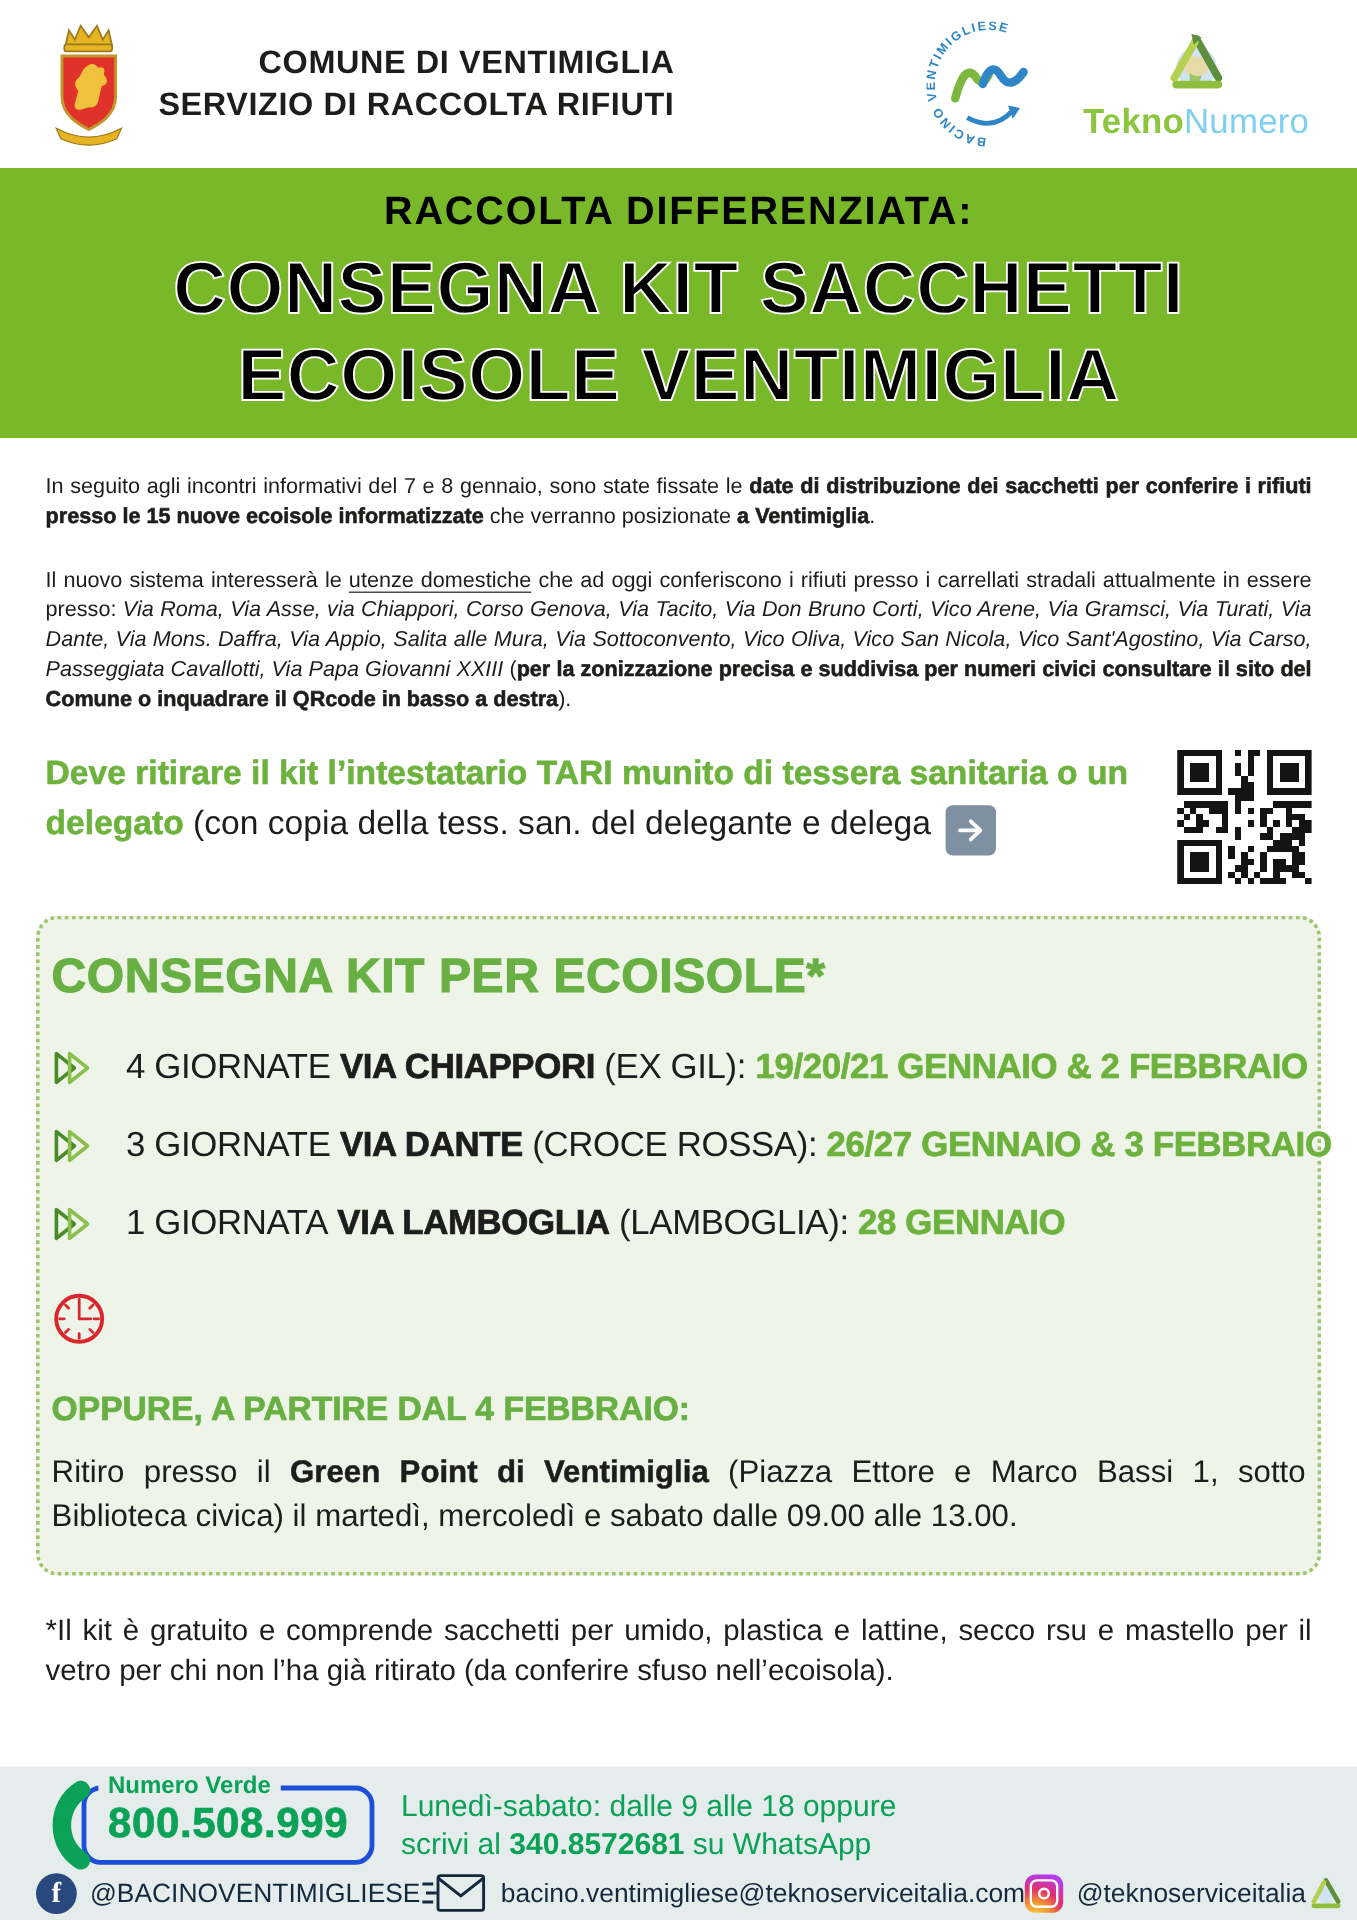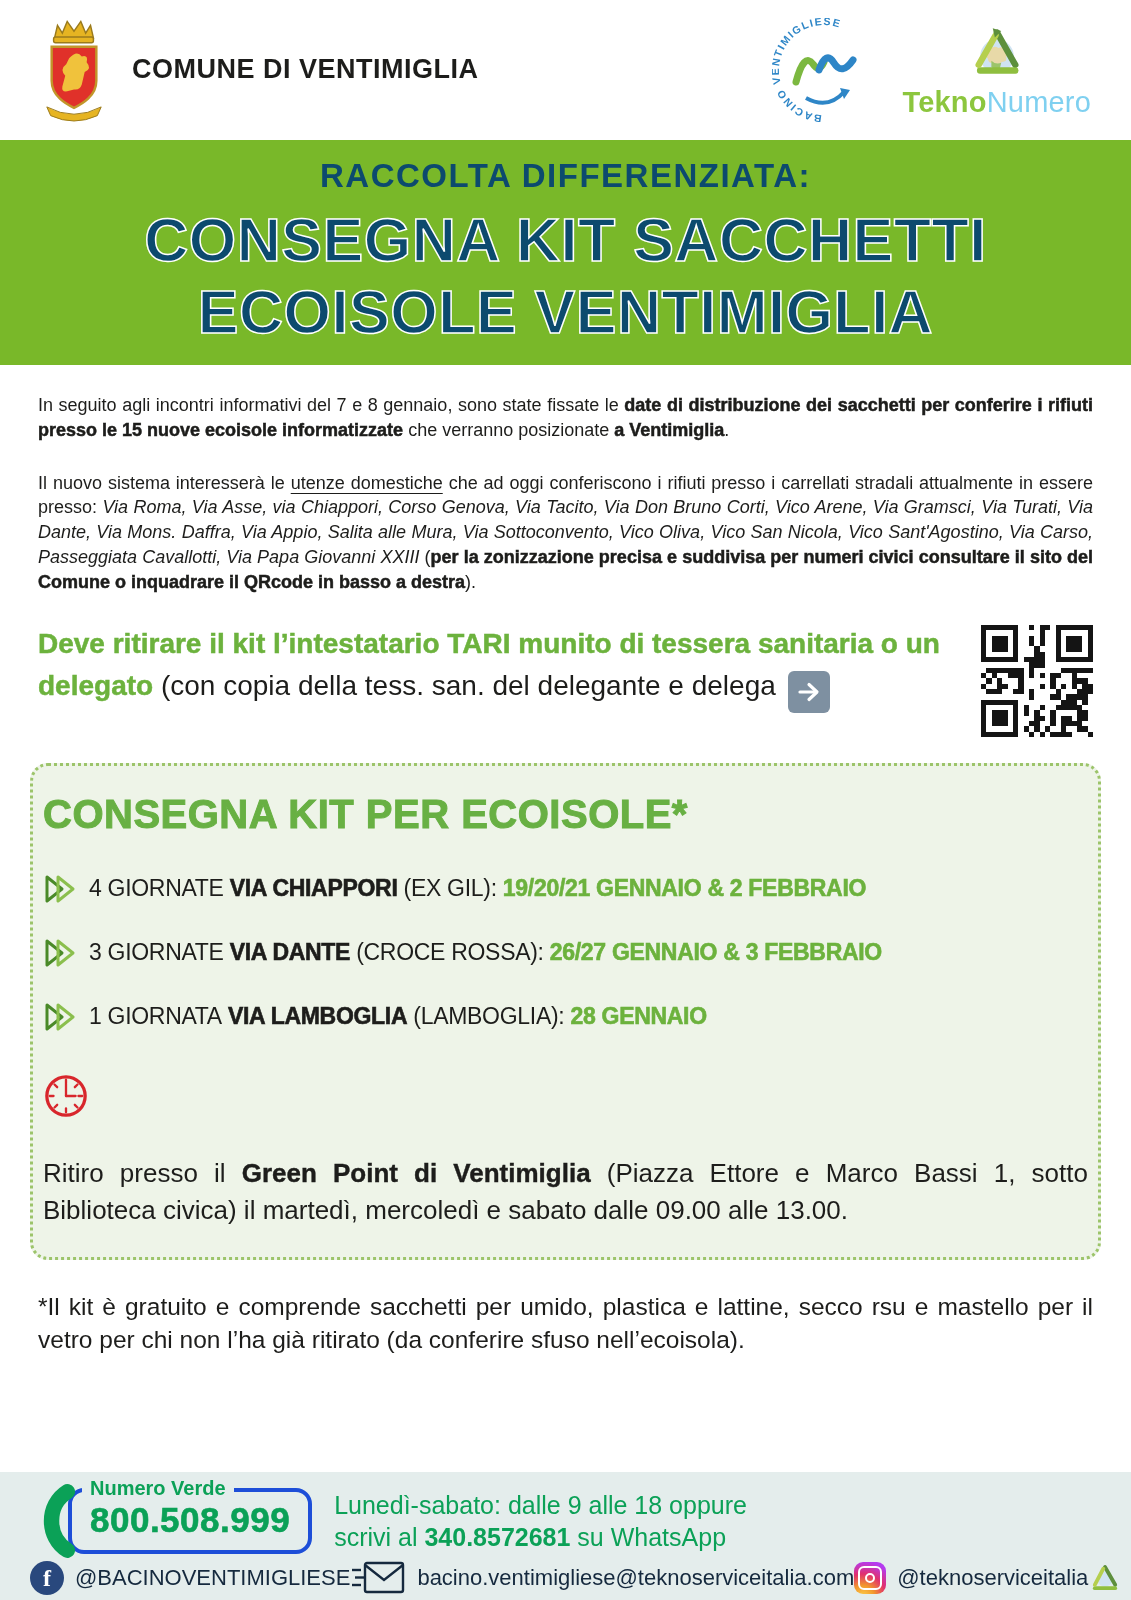--- a/index.html
+++ b/index.html
@@ -12,42 +12,42 @@
   .org-text{font-size:27px;font-weight:700;line-height:1.3;letter-spacing:.5px;color:#1d1d1b;text-align:right;}
   .header-right{display:flex;align-items:center;gap:26px;}
   .bacino-logo{width:104px;height:104px;}
   .tekno-logo{display:flex;flex-direction:column;align-items:center;gap:2px;}
   .tekno-globe{width:72px;height:62px;}
   .tekno-word{font-size:29px;font-weight:700;letter-spacing:.2px;line-height:1;}
   .tekno-word .t1{color:#8cc63e;font-weight:700;}
   .tekno-word .t2{color:#7fd0f0;font-weight:400;}
 
   
-  .banner{height:225px;background:#79b829;color:#0c4a6e;display:flex;flex-direction:column;align-items:center;justify-content:center;text-align:center;}
+  .banner{height:225px;background:#79b829;color:#000000;display:flex;flex-direction:column;align-items:center;justify-content:center;text-align:center;}
   .banner-kicker{font-size:33px;font-weight:700;letter-spacing:1.5px;margin-bottom:10px;}
   .banner-title{font-size:61px;font-weight:800;line-height:1.18;letter-spacing:.5px;-webkit-text-stroke:1.5px #fff;}
 
   
   .content{padding:28px 38px 0;box-sizing:border-box;}
   .para{font-size:18px;line-height:1.38;text-align:justify;margin:0 0 28px;}
   .para b,.para strong{font-weight:800;-webkit-text-stroke:.5px currentColor;}
   .ul{text-decoration:underline;text-underline-offset:4px;}
   .it{font-style:italic;}
 
   .pickup{display:flex;align-items:flex-start;gap:20px;margin:4px 0 26px;}
   .pickup-text{font-size:28px;line-height:1.5;flex:1;}
   .green-bold{color:#6cb23d;font-weight:800;-webkit-text-stroke:.5px #6cb23d;}
   .arrow-chip{display:inline-flex;width:42px;height:42px;background:#7e90a1;border-radius:6px;align-items:center;justify-content:center;vertical-align:-10px;margin-left:12px;}
   .qr{line-height:0;}
   .qr-top{width:112px;height:112px;color:#141414;flex:0 0 auto;margin-top:2px;}
 
   
   .kit-box{margin:2px 30px 0;background:#eef4e8;border:3px dotted #9cc46a;border-radius:18px;padding:24px 10px 28px;box-sizing:border-box;}
   .kit-title{color:#68b043;font-size:40px;font-weight:800;letter-spacing:.5px;margin:2px 0 36px;-webkit-text-stroke:1px #68b043;}
-  .kit-row{display:flex;align-items:center;gap:4px;margin-bottom:32px;font-size:23px;white-space:nowrap;letter-spacing:-.3px;}
+  .kit-row{display:flex;align-items:flex-end;gap:20px;margin-bottom:32px;font-size:29px;white-space:nowrap;letter-spacing:-.3px;}
   .kit-row .chev{width:42px;height:32px;flex:0 0 auto;}
   .kit-count{font-weight:500;}
   .kit-street{font-weight:800;-webkit-text-stroke:.6px currentColor;}
   .kit-dates{font-weight:800;color:#6cb23d;-webkit-text-stroke:.6px #6cb23d;}
   .orario-row{display:flex;align-items:center;gap:18px;color:#d8262c;font-size:33px;font-weight:800;margin:40px 0 36px;-webkit-text-stroke:.8px #d8262c;white-space:nowrap;}
   .clock{width:46px;height:46px;flex:0 0 auto;}
   .oppure{color:#68b043;font-size:28px;font-weight:800;margin:0 0 18px;-webkit-text-stroke:.6px #68b043;}
   .ritiro{font-size:26px;line-height:1.42;text-align:justify;margin:0;}
   .ritiro b{font-weight:800;-webkit-text-stroke:.4px currentColor;}
 
@@ -83,20 +83,21 @@
       <g fill="#e6b422" stroke="#9a7a1c" stroke-width="1.5">
         <path d="M15 22 l3 -13 5 8 5 -12 7 10 7 -10 5 12 5 -8 3 13 z"></path>
         <rect x="14" y="21" width="41" height="6" rx="2"></rect>
       </g>
       <path d="M12 31 h46 v35 c0 16 -15 24 -23 28 c-8 -4 -23 -12 -23 -28 z" fill="#e0312a" stroke="#c2962a" stroke-width="2.5"></path>
       <path d="M30 43 q8 -9 13 -2 q7 -2 5 6 q6 7 -2 10 l-3 13 q-2 6 -8 5 l-7 2 q-6 1 -5 -5 l3 -11 q-6 -7 1 -12 z" fill="#f0c23c"></path>
       <path d="M7 93 q28 15 56 0 l-4 9 q-24 11 -48 0 z" fill="#e6b422" stroke="#9a7a1c" stroke-width="1"></path>
     </svg>
     <div class="org-text">
       <div>COMUNE DI VENTIMIGLIA</div>
+      <div>SERVIZIO DI RACCOLTA RIFIUTI</div>
     </div>
   </div>
   <div class="header-right">
     <svg class="bacino-logo" viewBox="0 0 104 104">
       <circle cx="52" cy="52" r="50" fill="#ffffff"></circle>
       <defs>
           <path id="circ" d="M52 97 A45 45 0 0 1 52 7 A45 45 0 0 1 52 97"></path>
         </defs>
       <text font-size="10.5" fill="#2e86c7" font-weight="bold" letter-spacing="1.5">
         <textPath href="#circ" startOffset="2">BACINO VENTIMIGLIESE</textPath>
@@ -311,20 +312,21 @@
           <path d="M12 12 l2.8 2.8"></path>
             <path d="M33.2 33.2 l2.8 2.8"></path>
             <path d="M36 12 l-2.8 2.8"></path>
             <path d="M14.8 33.2 L12 36"></path>
           <path d="M24 24 V11.5"></path>
             <path d="M24 24 H34"></path>
         </g>
       </svg>
     </div>
 
+    <div class="oppure">OPPURE, A PARTIRE DAL 4 FEBBRAIO:</div>
 
     <p class="ritiro"><span>Ritiro presso il </span><b>Green Point di Ventimiglia</b><span> (Piazza Ettore e Marco Bassi 1, sotto Biblioteca civica) il martedì, mercoledì e sabato dalle 09.00 alle 13.00.</span></p>
   </div>
 </div>
 
 <div class="footnote-row">
   <p class="footnote"><span>*Il kit è gratuito e comprende sacchetti per umido, plastica e lattine, secco rsu e mastello per il vetro per chi non l’ha già ritirato (da conferire sfuso nell’ecoisola). </span></p>
 
 </div>
 

